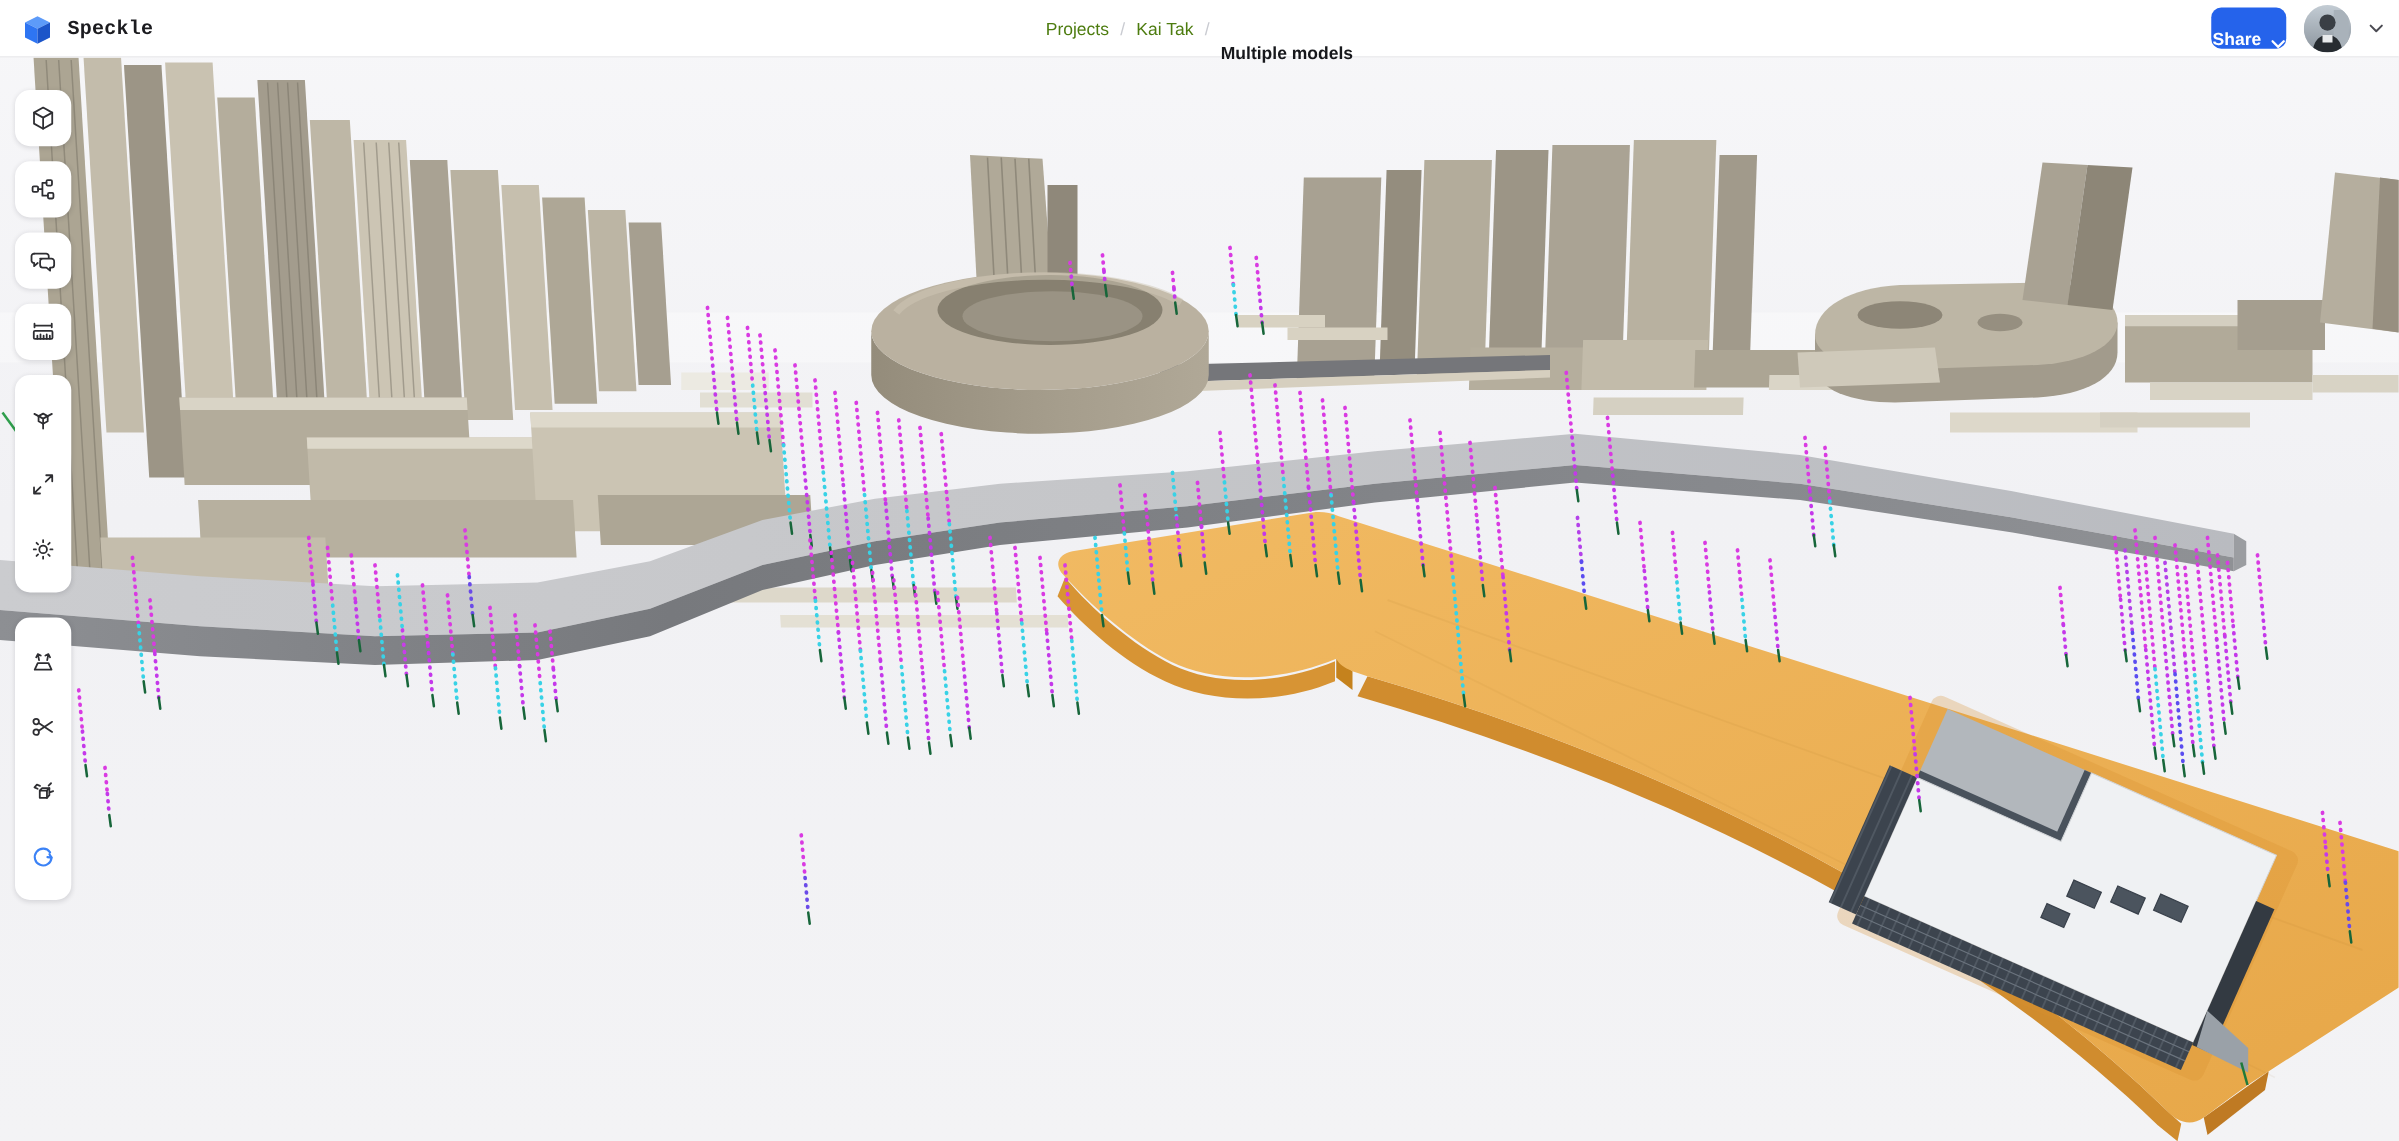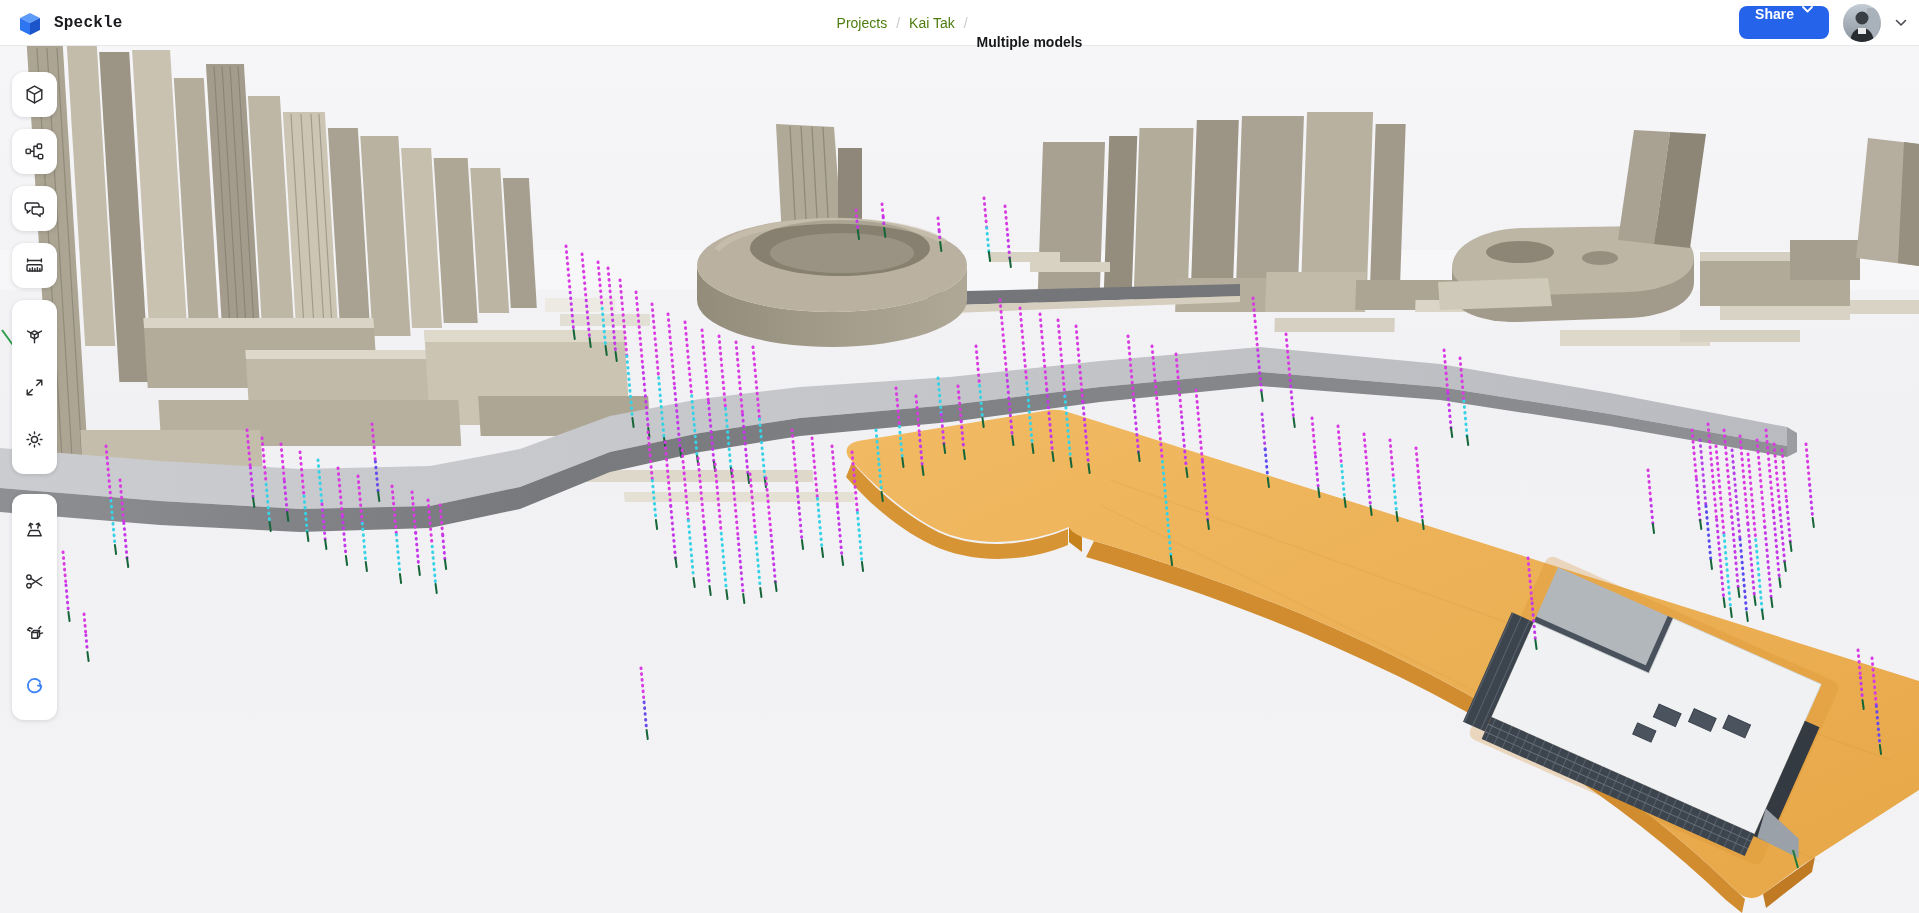--- a/index.html
+++ b/index.html
@@ -8,22 +8,22 @@
   .topbar{position:absolute;top:0;left:0;width:1919px;height:45px;background:#ffffff;
     border-bottom:1px solid #e7e8ea;z-index:30;display:flex;align-items:center;}
   .brand{display:flex;align-items:center;gap:10px;margin-left:16px;cursor:pointer;font-family:Liberation Mono, monospace;}
   .brand-title{font-size:16px;font-weight:600;color:#1b1b1f;letter-spacing:.2px;}
   .crumbs{position:absolute;left:50%;top:0;height:45px;transform:translateX(-50%);
     display:flex;align-items:center;gap:9px;font-size:14px;white-space:nowrap;}
   .crumb{color:#4d7c0f;}
   .crumb.current{color:#17181c;font-weight:600;margin-top:38px;}
   .crumb-sep{color:#c9cbd1;}
   .topbar-right{position:absolute;right:12px;top:0;height:45px;display:flex;align-items:center;gap:14px;}
-  .share-btn{height:33px;padding:0 16px;background:#2563eb;border:none;border-radius:8px;
-    color:#fff;font-size:14px;font-weight:600;display:flex;align-items:flex-start;gap:8px;cursor:pointer;
+  .share-btn{height:33px;padding:0 1px;background:#2563eb;border:none;border-radius:8px;
+    color:#fff;font-size:14px;font-weight:600;display:flex;align-items:flex-end;gap:8px;cursor:pointer;
     font-family:inherit;}
   .avatar{width:38px;height:38px;border-radius:50%;overflow:hidden;cursor:pointer;flex:0 0 auto;
     box-shadow:0 0 0 1px rgba(0,0,0,.08) inset;}
   .caret{display:flex;align-items:center;cursor:pointer;}
   
   .ltools{position:absolute;left:12px;top:72px;width:45px;z-index:20;display:flex;flex-direction:column;}
   .tbtn{width:45px;height:45px;background:#fff;border-radius:12px;display:flex;align-items:center;
     justify-content:center;box-shadow:0 1px 4px rgba(30,30,40,.14);margin-bottom:12px;cursor:pointer;}
   .tpanel{width:45px;background:#fff;border-radius:12px;box-shadow:0 1px 4px rgba(30,30,40,.14);
     display:flex;flex-direction:column;align-items:center;padding:9px 0;margin-bottom:20px;}

